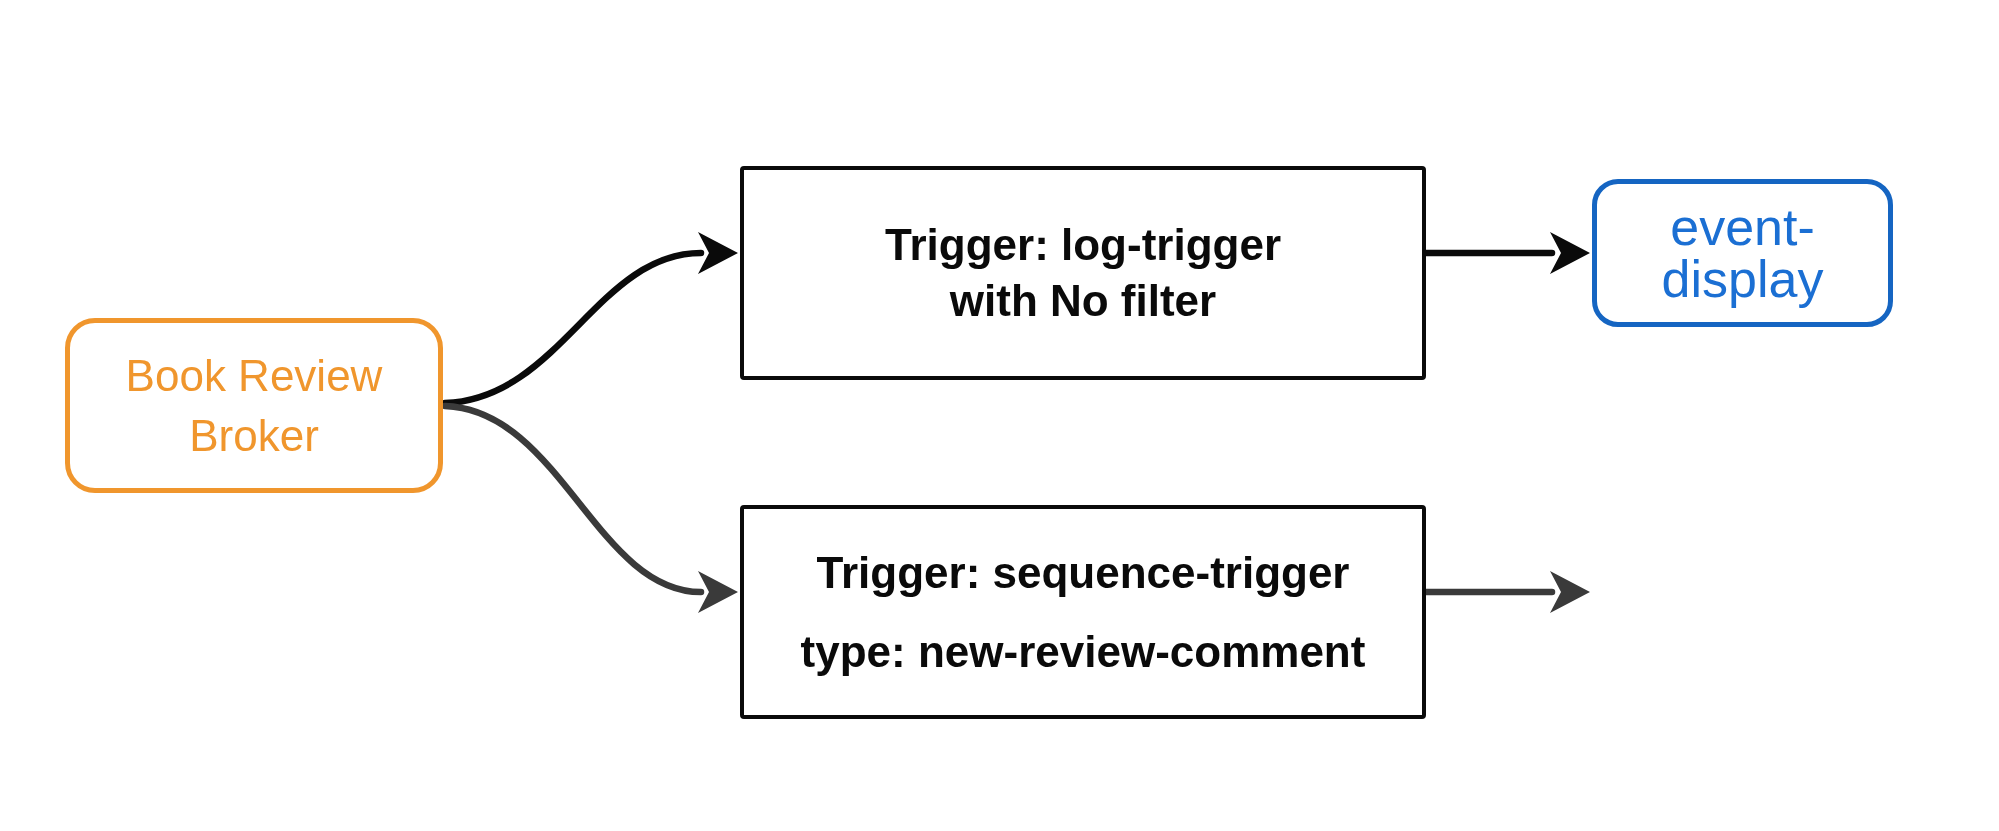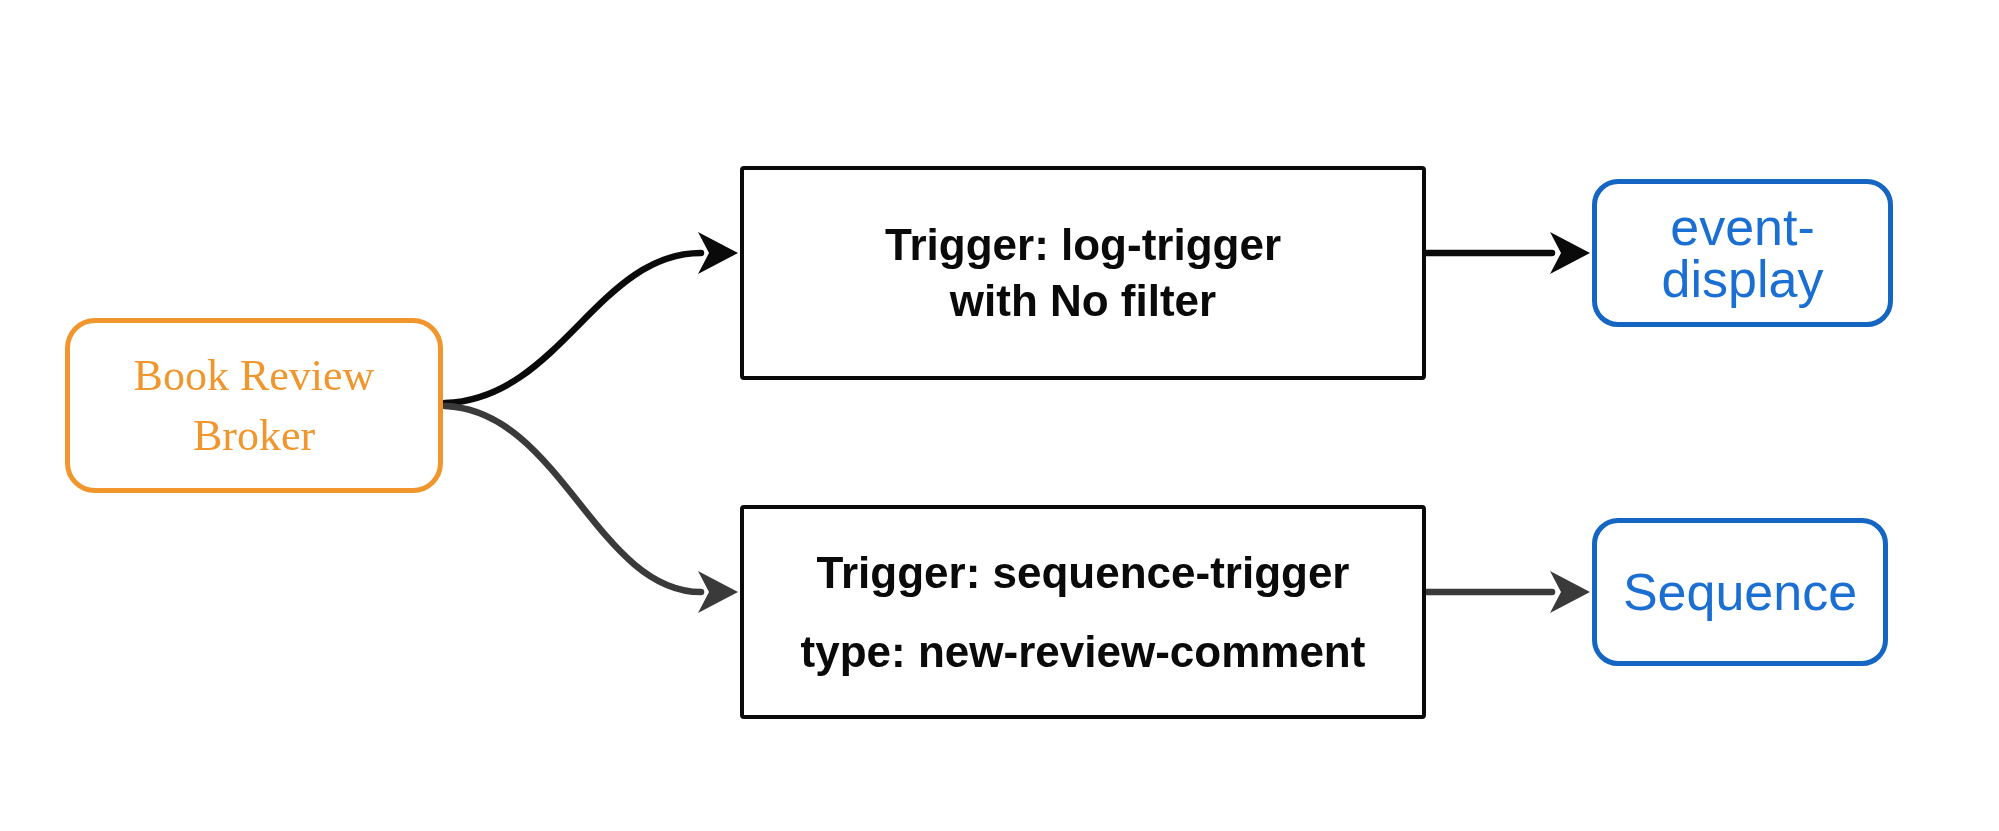--- a/index.html
+++ b/index.html
@@ -45,21 +45,20 @@
   .node-broker {
     left: 65px;
     top: 318px;
     width: 378px;
     height: 175px;
     border: 5px solid var(--broker-accent, #f0962d);
     border-radius: 30px;
     color: var(--broker-accent, #f0962d);
     font-size: 44px;
     line-height: 60px;
-    font-family: Liberation Serif, serif;
   }
   .node-trigger {
     left: 740px;
     width: 686px;
     height: 214px;
     border: 4.5px solid var(--node-border, #0a0a0a);
     border-radius: 4px;
     color: var(--node-text, #0a0a0a);
     font-size: 44px;
     line-height: 56px;
@@ -114,17 +113,14 @@
 
   <div class="node node-trigger bottom">
     <div class="trigger-title">Trigger: sequence-trigger</div>
     <div class="trigger-subtitle">type: new-review-comment</div>
   </div>
 
   <div class="node node-sink top">
     <div>event-display</div>
   </div>
 
-  <div class="node node-sink bottom">
-    <div>Sequence</div>
-  </div>
 
 </div>
 
 </body></html>

